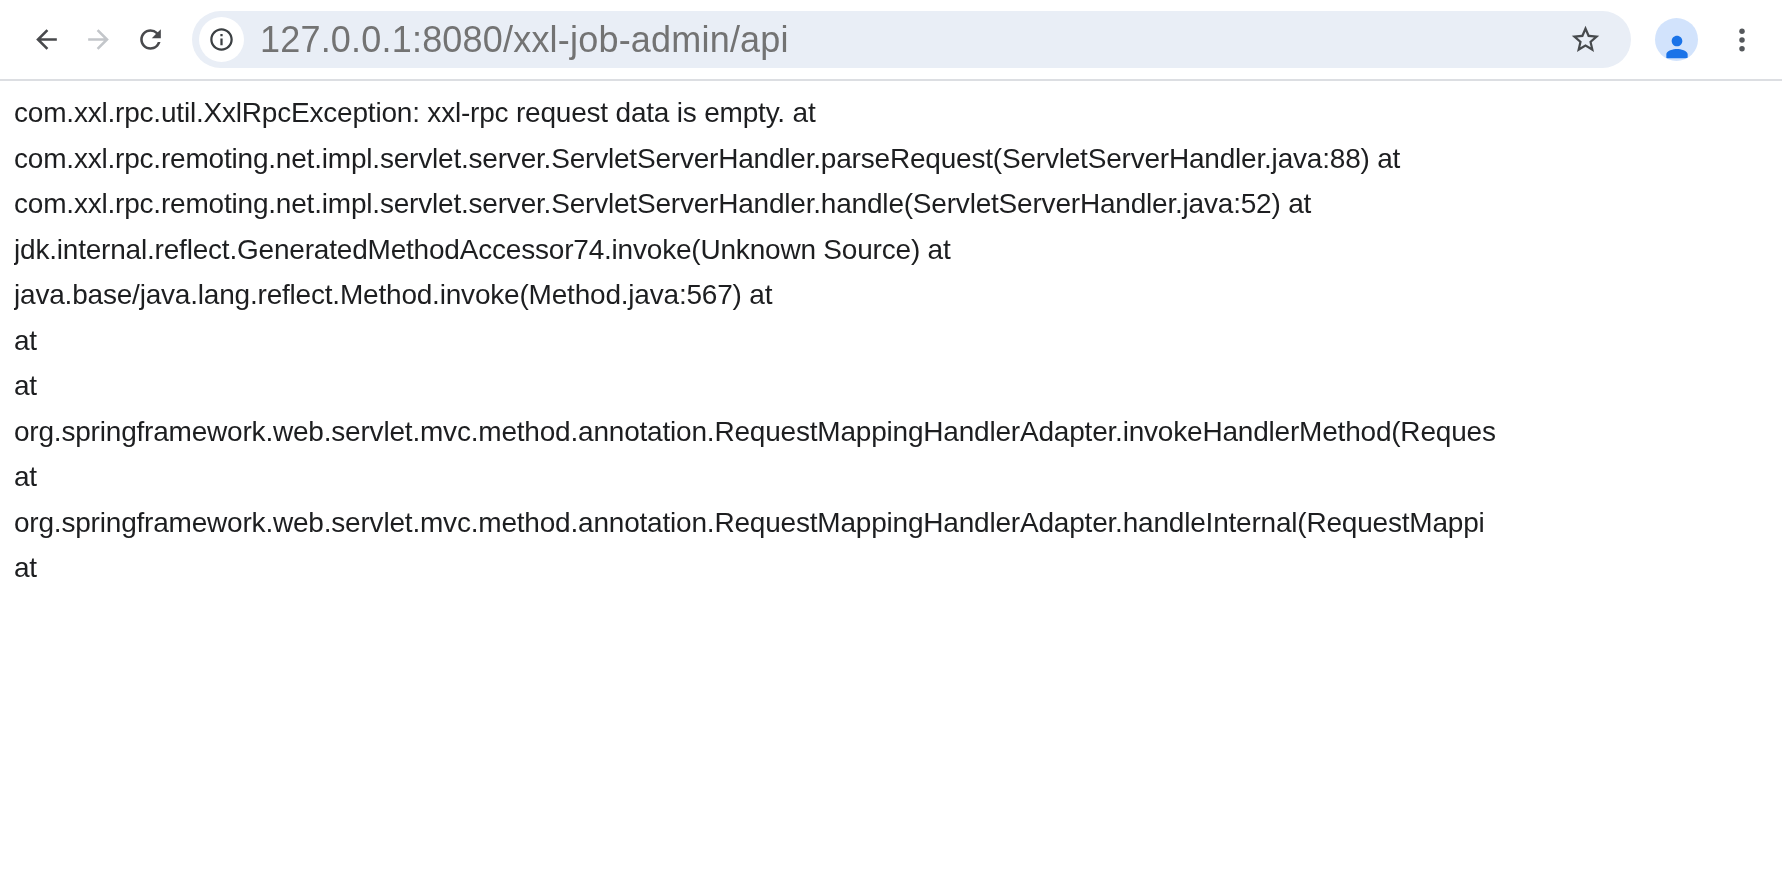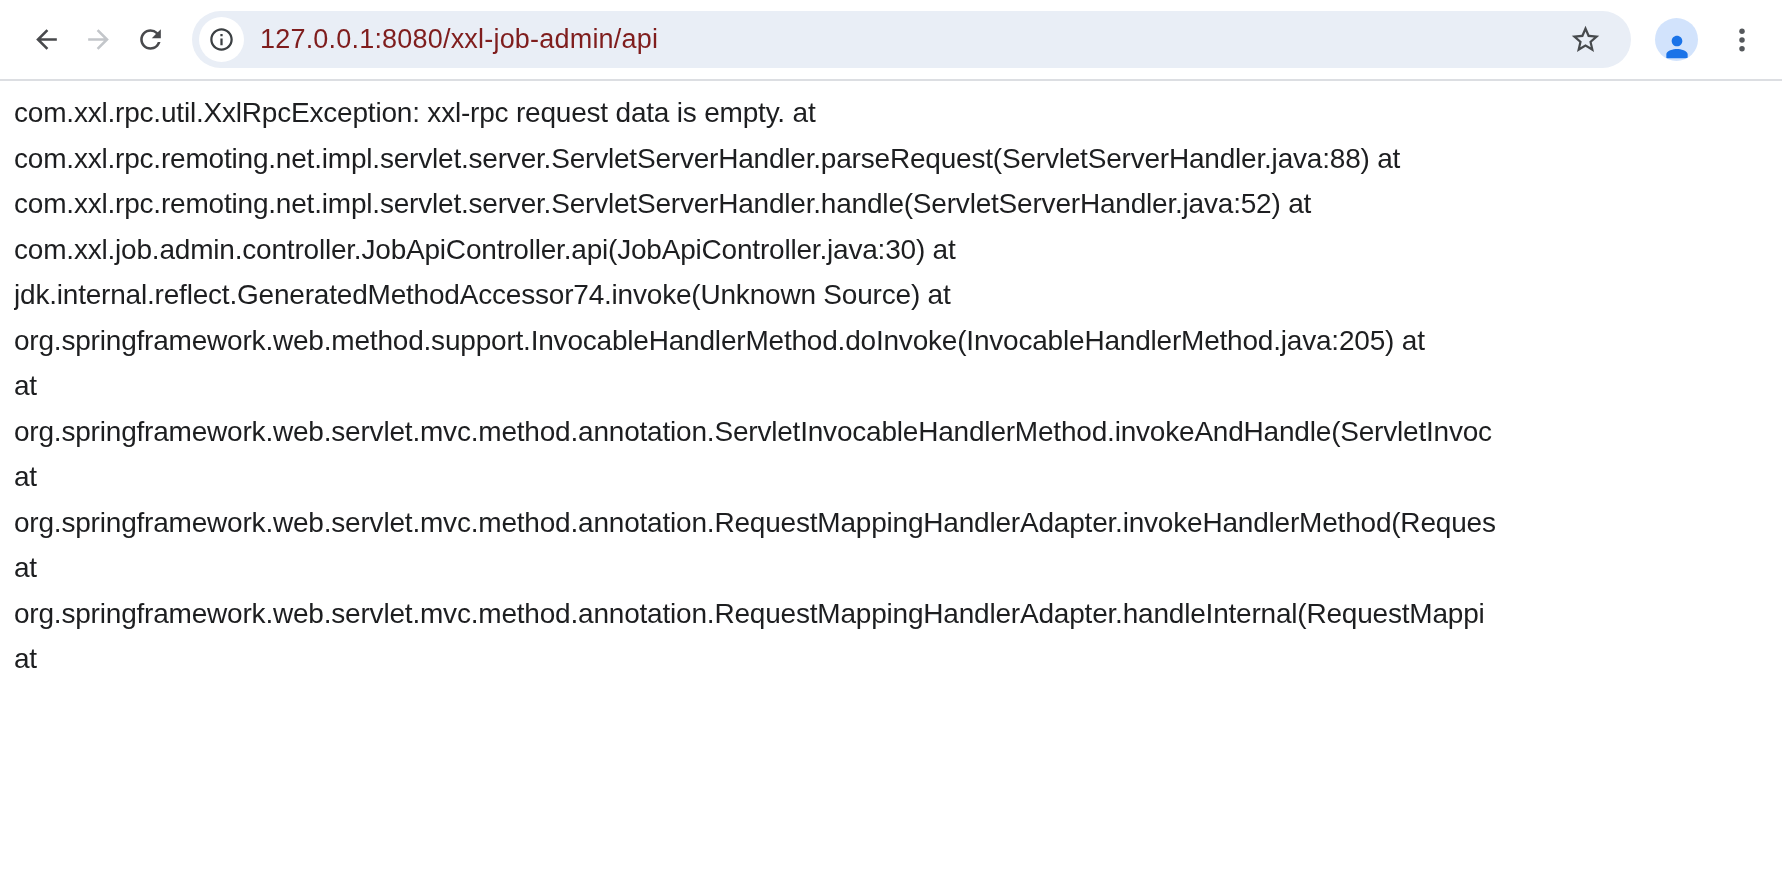--- a/index.html
+++ b/index.html
@@ -59,22 +59,22 @@
     border-radius: 50%;
     background: #ffffff;
     display: flex;
     align-items: center;
     justify-content: center;
     flex: 0 0 auto;
   }
   .site-chip svg { width: 27px; height: 27px; fill: #3c4043; }
   .url-text {
     margin-left: 16px;
-    font-size: 27px;
-    color: #7f1d1d;
+    font-size: 36px;
+    color: #737373;
     letter-spacing: 0.2px;
     white-space: nowrap;
     overflow: hidden;
     flex: 1 1 auto;
   }
   .bookmark-btn {
     flex: 0 0 auto;
     width: 44px;
     height: 44px;
     margin-right: 14px;
@@ -193,25 +193,23 @@
       </span>
     </div>
 
   </div>
 
   <div class="content">
     <div>
         <div class="trace-line">com.xxl.rpc.util.XxlRpcException: xxl-rpc request data is empty. at</div>
         <div class="trace-line">com.xxl.rpc.remoting.net.impl.servlet.server.ServletServerHandler.parseRequest(ServletServerHandler.java:88) at</div>
         <div class="trace-line">com.xxl.rpc.remoting.net.impl.servlet.server.ServletServerHandler.handle(ServletServerHandler.java:52) at</div>
-        <div class="trace-line">com.xxl.job.admin.controller.JobApiController.api(JobApiController.java:30) at</div>
         <div class="trace-line">jdk.internal.reflect.GeneratedMethodAccessor74.invoke(Unknown Source) at</div>
-        <div class="trace-line">org.springframework.web.method.support.InvocableHandlerMethod.doInvoke(InvocableHandlerMethod.java:205) at</div>
-        <div class="trace-line">at</div>
-        <div class="trace-line">org.springframework.web.servlet.mvc.method.annotation.ServletInvocableHandlerMethod.invokeAndHandle(ServletInvoc</div>
+        <div class="trace-line">java.base/java.lang.reflect.Method.invoke(Method.java:567) at</div>
+        <div class="trace-line">at</div>
         <div class="trace-line">at</div>
         <div class="trace-line">org.springframework.web.servlet.mvc.method.annotation.RequestMappingHandlerAdapter.invokeHandlerMethod(Reques</div>
         <div class="trace-line">at</div>
         <div class="trace-line">org.springframework.web.servlet.mvc.method.annotation.RequestMappingHandlerAdapter.handleInternal(RequestMappi</div>
         <div class="trace-line">at</div>
       </div>
   </div>
 
 </div>
 

